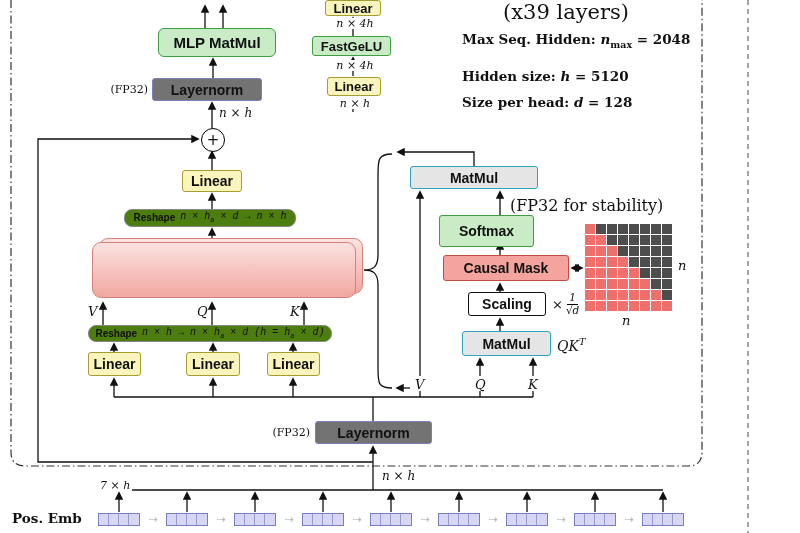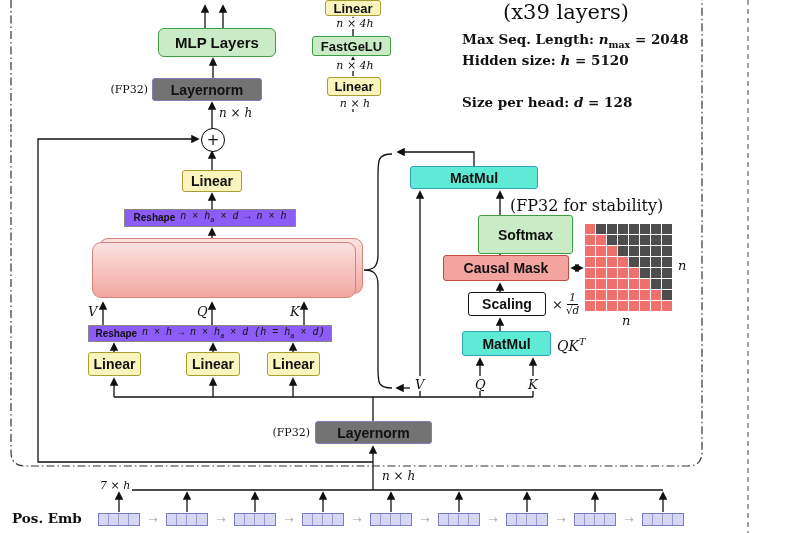--- a/index.html
+++ b/index.html
@@ -3,24 +3,24 @@
 <meta charset="utf-8">
 <style>
   html,body{margin:0;padding:0;background:#fff}
   #stage{position:relative;width:800px;height:533px;background:#fff;overflow:hidden;font-family:"DejaVu Serif",serif;color:#111}
   .box{position:absolute;box-sizing:border-box;display:flex;align-items:center;justify-content:center;
        font-family:"Liberation Sans",sans-serif;font-weight:700;border:1.5px solid #000;border-radius:3px;
        font-size:14px;color:#111;line-height:1;white-space:nowrap}
   .yellow{background:#faf5bd;border-color:#a89b2f}
   .green{background:#c9ecc6;border-color:#3f9e42}
   .lav{background:#737373;border-color:#7f7fb8}
-  .cyan{background:#5eead4;border-color:#2fa3bc}
+  .cyan{background:#e5e5e5;border-color:#2fa3bc}
   .redbox{background:#f3a49e;border-color:#c44b40}
   .whitebox{background:#fff;border-color:#111;border-width:1.6px}
-  .reshape{background:#8b5cf6;border:1px solid #888;border-radius:0;font-weight:400;font-size:10px;gap:5px}
+  .reshape{background:#4d7c0f;border:1px solid #888;border-radius:8px;font-weight:400;font-size:10px;gap:5px}
   .reshape .rb{font-family:"Liberation Sans",sans-serif;font-weight:700;font-size:10px}
   .reshape .rm{font-family:Liberation Mono, monospace;font-style:italic;font-size:10px}
   .math{position:absolute;font-family:"DejaVu Serif",serif;font-style:italic;font-size:12px;color:#111;
         white-space:nowrap;line-height:1}
   .wbg{background:#fff;padding:0 2px}
   .small{font-size:11px}
   .plus{position:absolute;width:22px;height:22px;border:1.4px solid #000;border-radius:50%;background:#fff;
         display:flex;align-items:center;justify-content:center;font-size:15px;font-family:"DejaVu Sans",sans-serif}
   .mha{position:absolute;width:262px;height:54px;border:1.5px solid #d4837c;border-radius:9px;
        background:linear-gradient(#fbe2e0,#f2a7a1)}
@@ -126,21 +126,21 @@
   <div class="box green" style="left:312px;top:36px;width:79px;height:20px;font-size:13px">
       <span>FastGeLU</span>
     </div>
   <div class="math small wbg" style="left:331px;top:60px;width:44px;text-align:center">n × 4h</div>
   <div class="box yellow" style="left:327px;top:77px;width:54px;height:19px;font-size:13px">
       <span>Linear</span>
     </div>
   <div class="math small wbg" style="left:333px;top:98px;width:40px;text-align:center">n × h</div>
 
   <div class="box green" style="left:158px;top:28px;width:118px;height:29px;font-size:15px;border-radius:6px">
-      <span>MLP Layers</span>
+      <span>MLP MatMul</span>
     </div>
   <div class="math small" style="left:104px;top:84px;width:44px;text-align:right;font-style:normal">(FP32)</div>
   <div class="box lav" style="left:152px;top:78px;width:110px;height:23px">
       <span>Layernorm</span>
     </div>
   <div class="math" style="left:219px;top:107px">n × h</div>
   <div class="plus" style="left:201px;top:128px">
       <span>+</span>
     </div>
   <div class="box yellow" style="left:182px;top:170px;width:60px;height:22px">
@@ -168,29 +168,29 @@
       <span>Linear</span>
     </div>
   <div class="box yellow" style="left:186px;top:352px;width:54px;height:24px">
       <span>Linear</span>
     </div>
   <div class="box yellow" style="left:267px;top:352px;width:53px;height:24px">
       <span>Linear</span>
     </div>
 
   <div class="layers-title">(x39 layers)</div>
-  <div class="spec-row" style="top:31px"><span>Max Seq. Length: </span><span class="spec-val">n</span><sub>max</sub><span class="spec-rest"> = 2048</span></div>
-  <div class="spec-row" style="top:52px"><span>Hidden size: </span><span class="spec-val">h</span><sub></sub><span class="spec-rest"> = 5120</span></div>
+  <div class="spec-row" style="top:31px"><span>Max Seq. Hidden: </span><span class="spec-val">n</span><sub>max</sub><span class="spec-rest"> = 2048</span></div>
+  <div class="spec-row" style="top:68px"><span>Hidden size: </span><span class="spec-val">h</span><sub></sub><span class="spec-rest"> = 5120</span></div>
   <div class="spec-row" style="top:94px"><span>Size per head: </span><span class="spec-val">d</span><sub></sub><span class="spec-rest"> = 128</span></div>
 
   <div class="box cyan" style="left:410px;top:166px;width:128px;height:23px">
       <span>MatMul</span>
     </div>
   <div class="math wbg" style="left:508px;top:198px;font-size:16px;font-style:normal">(FP32 for stability)</div>
-  <div class="box green" style="left:478px;top:215px;width:95px;height:39px">
+  <div class="box green" style="left:439px;top:215px;width:95px;height:32px">
       <span>Softmax</span>
     </div>
   <div class="box whitebox" style="left:468px;top:292px;width:78px;height:24px">
       <span>Scaling</span>
     </div>
   <div class="box redbox" style="left:443px;top:255px;width:126px;height:26px">
       <span>Causal Mask</span>
     </div>
   <div class="math" style="left:552px;top:292px;height:24px;display:flex;align-items:center;gap:3px">
     <span style="font-style:normal;font-size:13px">×</span>

